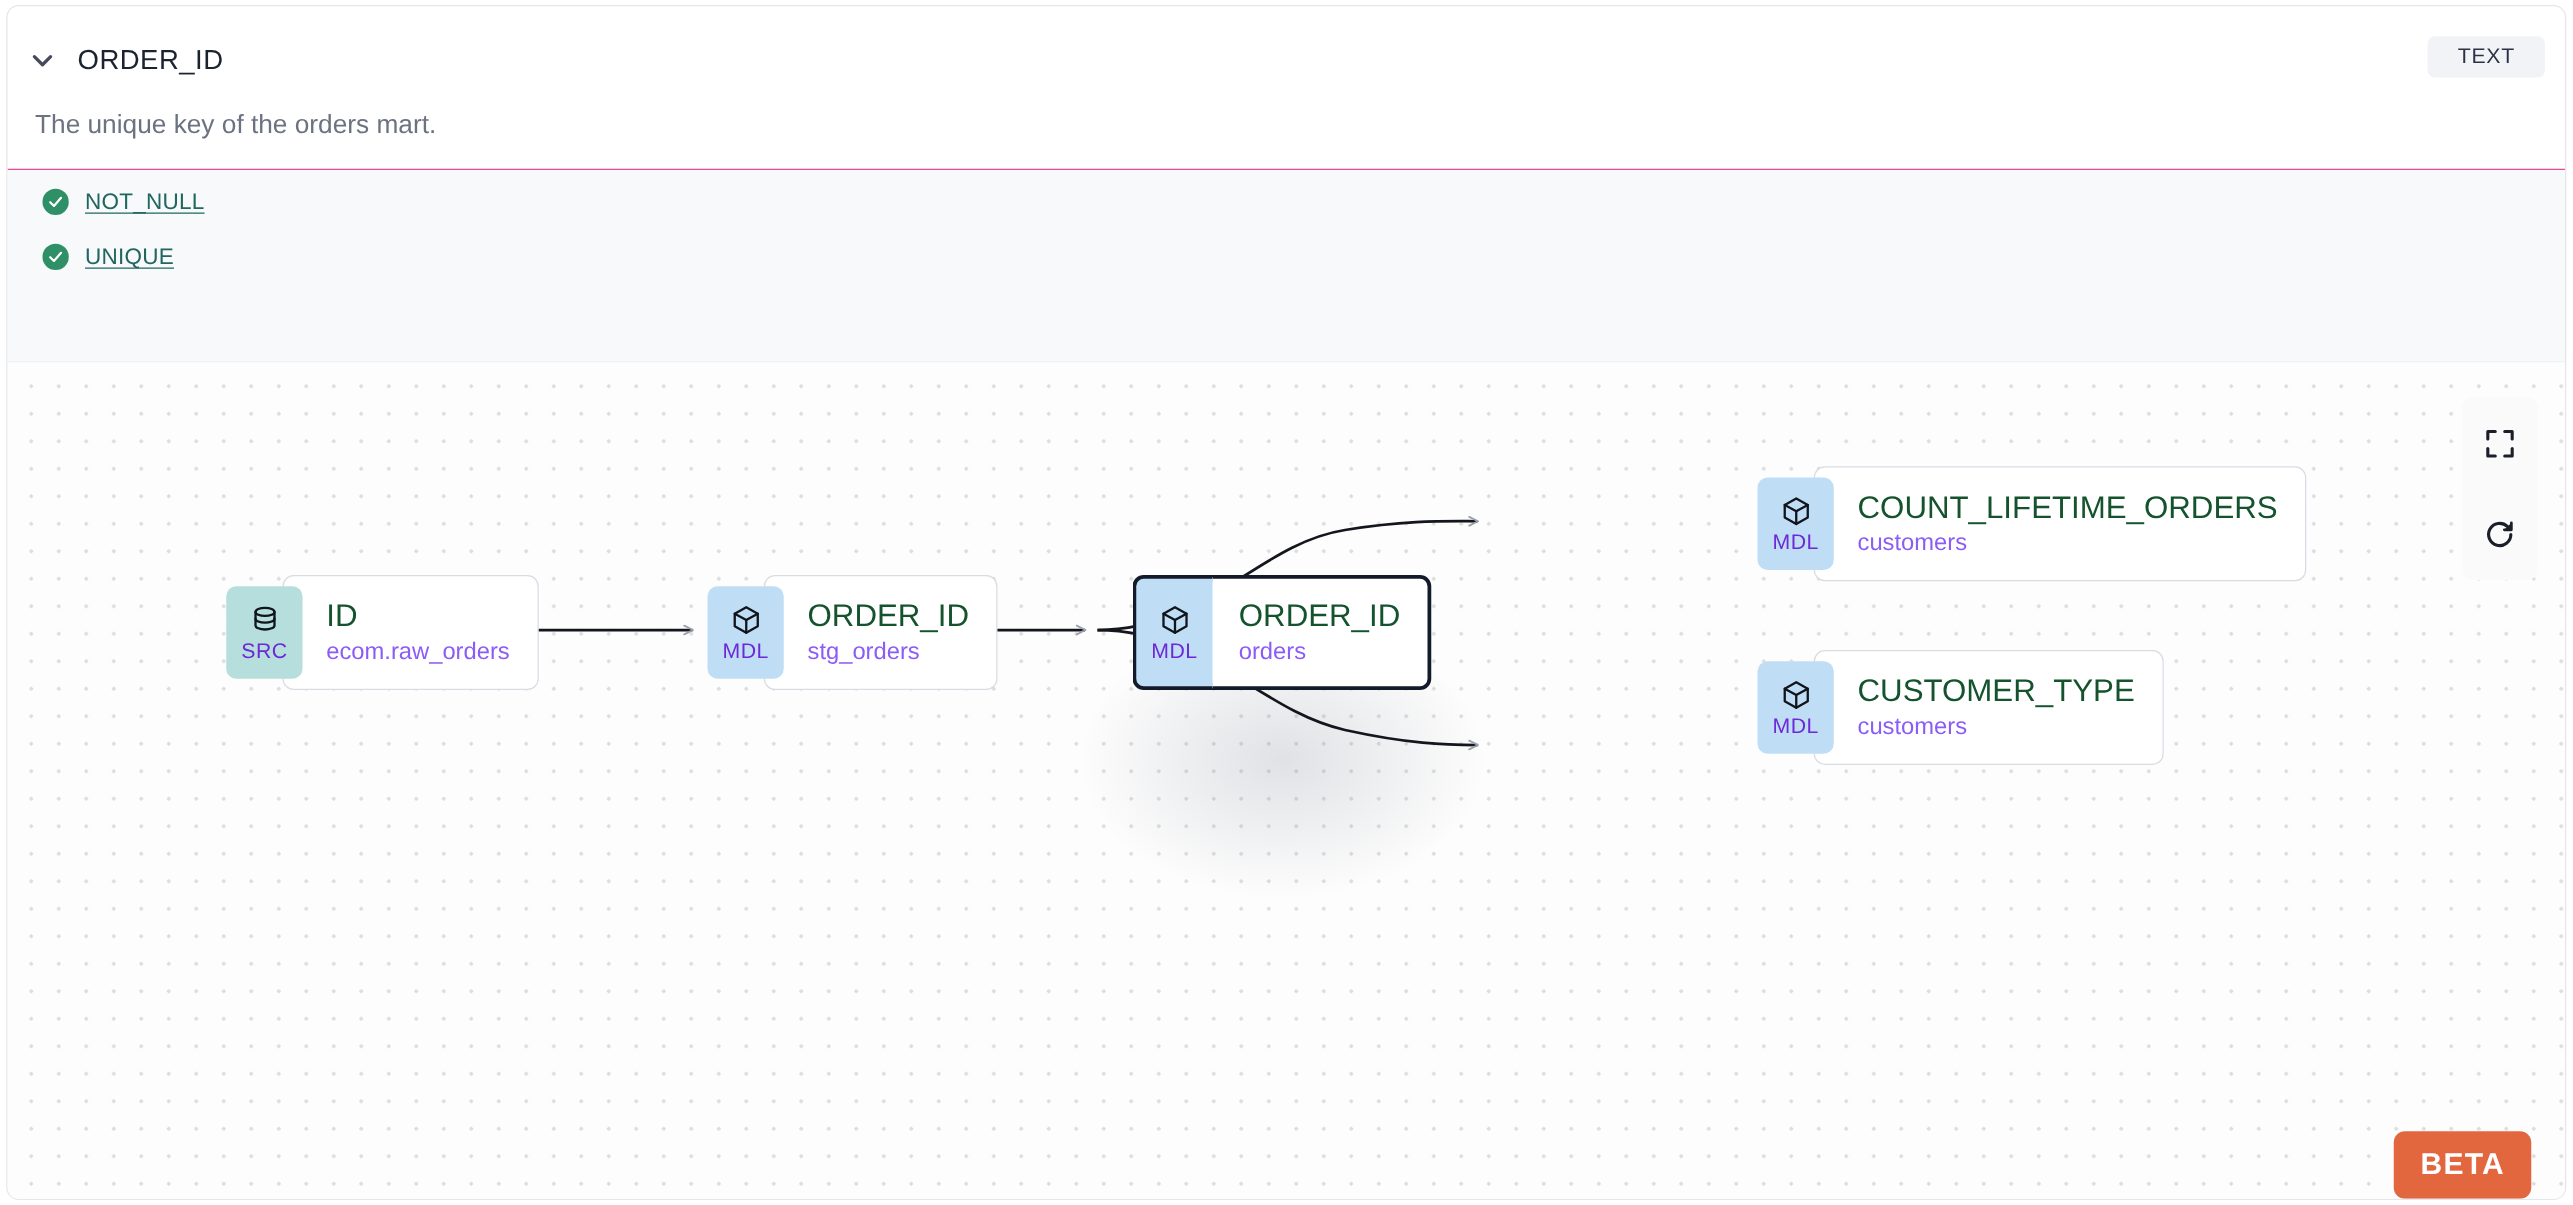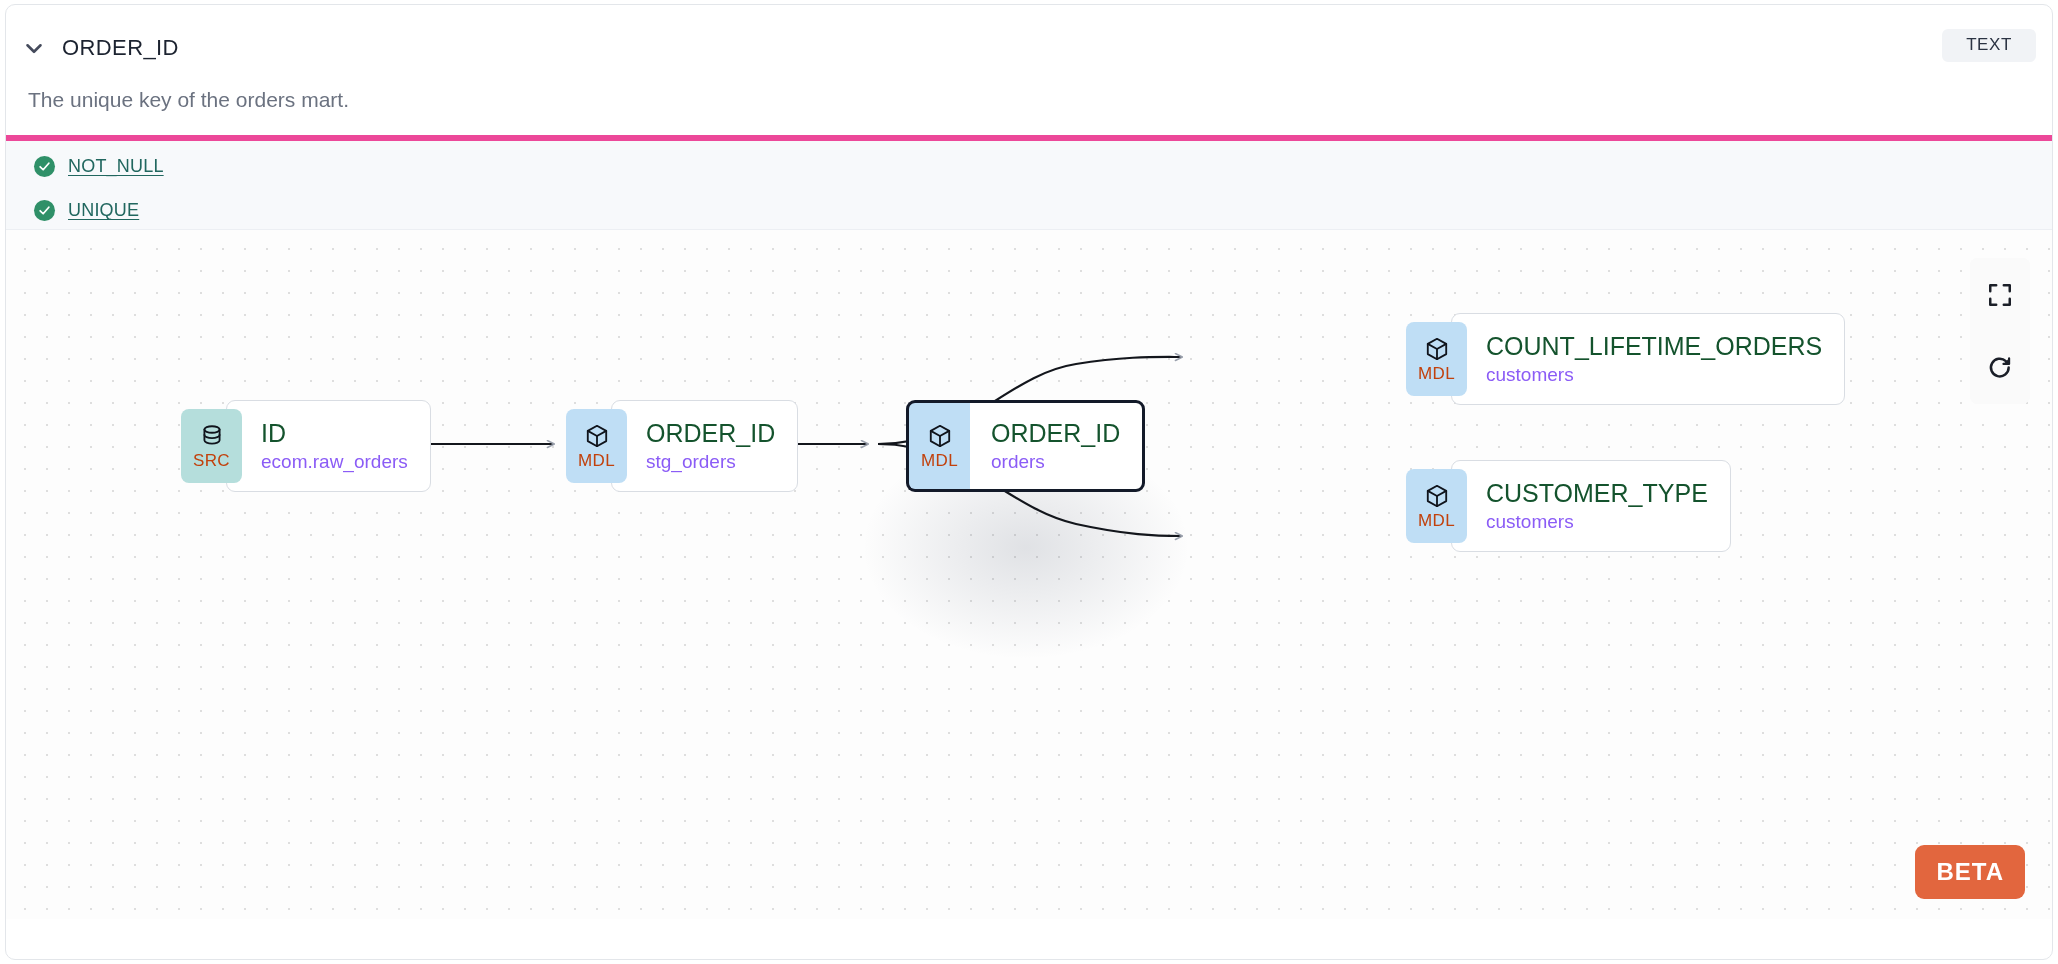--- a/index.html
+++ b/index.html
@@ -69,23 +69,23 @@
     left: 22px;
     top: 83px;
     font-size: 21px;
     color: #6b7280;
     white-space: nowrap;
   }
 
   
   .tests {
     position: relative;
-    height: 95px;
+    height: 155px;
     background: #f7f9fb;
-    border-top: 6px solid #ec4899;
+    border-top: 1px solid #ec4899;
     border-bottom: 1px solid #eceff3;
   }
   .test-row {
     position: absolute;
     left: 28px;
     display: flex;
     align-items: center;
     gap: 13px;
   }
   .test-row.r0 { top: 15px; }
@@ -144,21 +144,21 @@
     flex: none;
     z-index: 1;
     align-self: center;
     height: 74px;
   }
   .node .badge.src { background: #b5dedc; }
   .node .badge.mdl { background: #bfdef5; }
   .node .badge svg { display: block; }
   .node .badge .tag {
     font-size: 17px;
-    color: #c2410c;
+    color: #6d28d9;
     letter-spacing: 0.3px;
     line-height: 1;
     margin-top: 2px;
   }
   .node .body {
     background: #ffffff;
     border: 1px solid #d9dde3;
     border-radius: 9px;
     margin-left: -16px;
     padding: 11px 22px 11px 34px;

